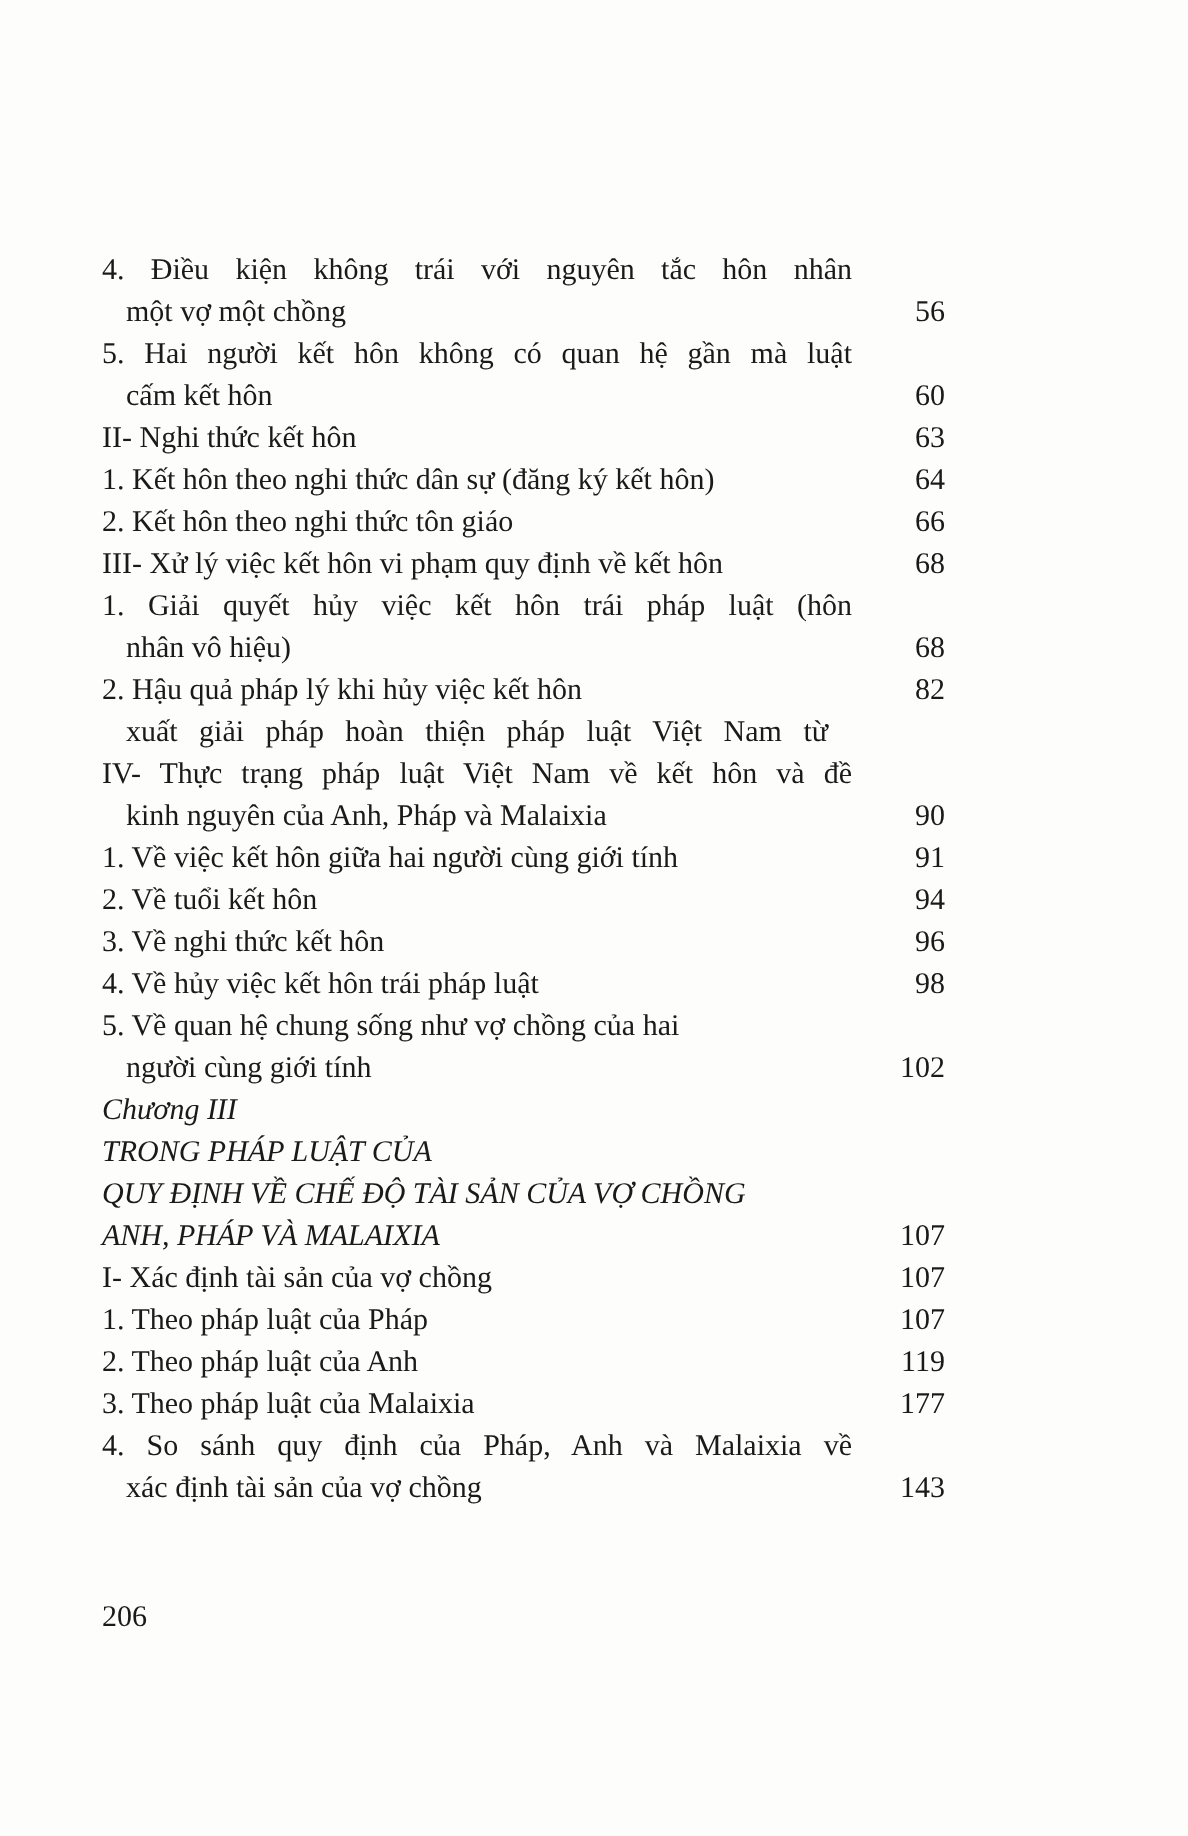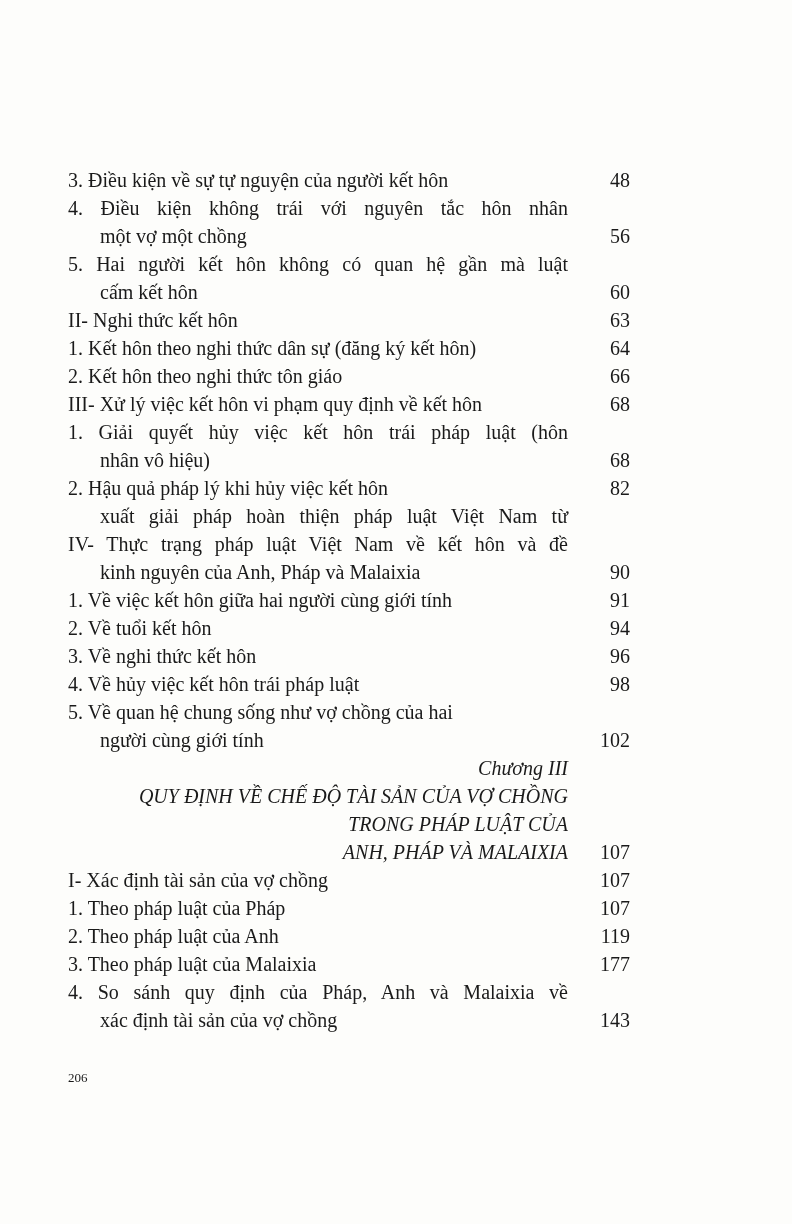--- a/index.html
+++ b/index.html
@@ -22,25 +22,25 @@
     display: flex;
     align-items: baseline;
     height: 28px;
     line-height: 28px;
     font-size: 20px;
     white-space: nowrap;
   }
   .ln { flex: 0 1 auto; }
   .ln.bold { font-weight: normal; }
   .ln.italic { font-style: italic; }
-  .ln.indent { margin-left: 32px; }
+  .ln.indent { margin-left: 16px; }
   .ln.center {
     display: block;
     width: 500px;
-    text-align: right;
+    text-align: left;
     flex: 0 0 auto;
     font-style: italic;
   }
   .ln.justify {
     display: block;
     width: 500px;
     flex: 0 0 auto;
     text-align: justify;
     text-align-last: justify;
     white-space: normal;
@@ -52,33 +52,29 @@
     margin-left: auto;
     min-width: 40px;
     text-align: right;
     font-weight: normal;
     flex: 0 0 auto;
   }
   .footer-pagenum {
     position: absolute;
     left: 68px;
     top: 1064px;
-    font-size: 13px;
+    font-size: 20px;
     line-height: 28px;
   }
 </style>
 </head>
 <body>
 
 <div class="page">
   <div class="toc">
-      <div class="toc-row">
-        <span class="ln">3. Điều kiện về sự tự nguyện của người kết hôn</span>
-        <span class="pg">48</span>
-      </div>
       <div class="toc-row">
         <span class="ln justify">4. Điều kiện không trái với nguyên tắc hôn nhân</span>
       </div>
       <div class="toc-row">
         <span class="ln indent">một vợ một chồng</span>
         <span class="pg">56</span>
       </div>
       <div class="toc-row">
         <span class="ln justify">5. Hai người kết hôn không có quan hệ gần mà luật</span>
       </div>
@@ -143,24 +139,24 @@
         <span class="ln">5. Về quan hệ chung sống như vợ chồng của hai</span>
       </div>
       <div class="toc-row">
         <span class="ln indent">người cùng giới tính</span>
         <span class="pg">102</span>
       </div>
       <div class="toc-row">
         <span class="ln italic center">Chương III</span>
       </div>
       <div class="toc-row">
-        <span class="ln center">QUY ĐỊNH VỀ CHẾ ĐỘ TÀI SẢN CỦA VỢ CHỒNG</span>
+        <span class="ln center">TRONG PHÁP LUẬT CỦA</span>
       </div>
       <div class="toc-row">
-        <span class="ln center">TRONG PHÁP LUẬT CỦA</span>
+        <span class="ln center">QUY ĐỊNH VỀ CHẾ ĐỘ TÀI SẢN CỦA VỢ CHỒNG</span>
       </div>
       <div class="toc-row">
         <span class="ln center">ANH, PHÁP VÀ MALAIXIA</span>
         <span class="pg">107</span>
       </div>
       <div class="toc-row">
         <span class="ln bold">I- Xác định tài sản của vợ chồng</span>
         <span class="pg">107</span>
       </div>
       <div class="toc-row">

